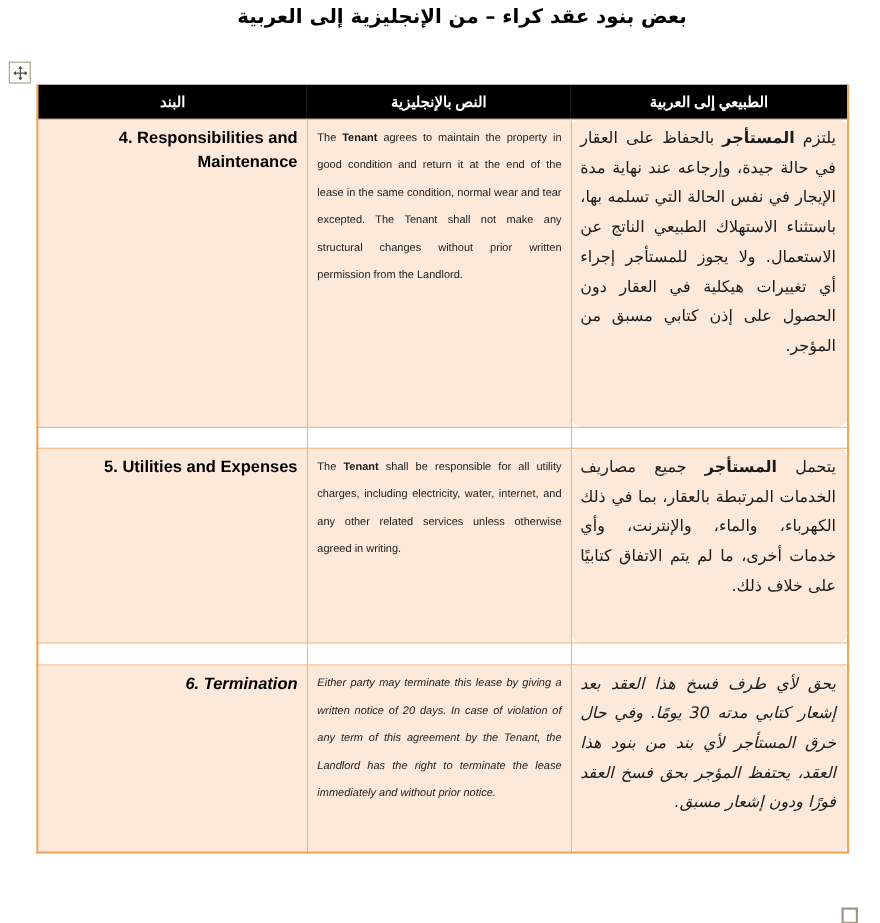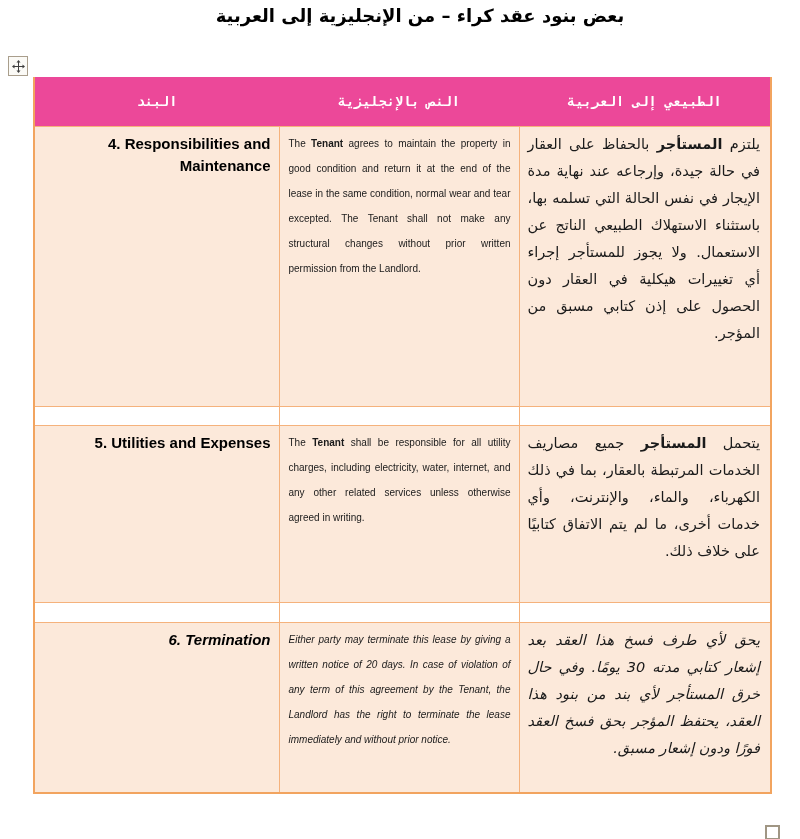--- a/index.html
+++ b/index.html
@@ -26,22 +26,22 @@
   }
   table.contract {
     position:absolute; left:33px; top:77px; width:737px;
     border-collapse:collapse; table-layout:fixed;
     border:2px solid #f2a45f; border-top:none;
   }
   .contract col.c1 { width:245px; }
   .contract col.c2 { width:240px; }
   .contract col.c3 { width:252px; }
   .contract th {
-    height:49px; background:#ec4899; color:#ffffff;
-    font-family:Liberation Mono, monospace;
+    height:31px; background:#000000; color:#ffffff;
+    font-family:Liberation Serif, serif;
     font-size:13.5px; font-weight:bold; text-align:center;
     vertical-align:middle; border:none;
   }
   .contract td {
     vertical-align:top; border:1px solid #f5b27c; overflow:hidden;
   }
   .contract tr.content-row td { background:#fce9da; }
   .contract tr.spacer-row td { background:#ffffff; }
   .row-1 td { height:280px; }
   .sp-1 td  { height:19px; }
@@ -55,21 +55,21 @@
   }
   .cell-en {
     padding:4px 8px 4px 9px;
     font-size:10px; color:#1a1a1a; line-height:25px;
     text-align:justify;
   }
   .cell-ar {
     padding:4px 10px 4px 8px;
     direction:rtl; text-align:justify;
     font-family:"DejaVu Sans", sans-serif;
-    font-size:14.5px; color:#1a1a1a; line-height:27px;
+    font-size:14.5px; color:#1a1a1a; line-height:27px;border-radius:10px;
   }
   .bold-seg { font-weight:bold; }
   .watermark {
     position:absolute; left:328px; top:792px;
     direction:rtl; font-family:"DejaVu Sans", sans-serif;
     font-size:22px; font-weight:bold; letter-spacing:6px;
     color:rgba(137,166,193,0.45); pointer-events:none;margin-top:45px;
   }
   .move-glyph { width:13px; height:13px; display:block; }
 </style>

